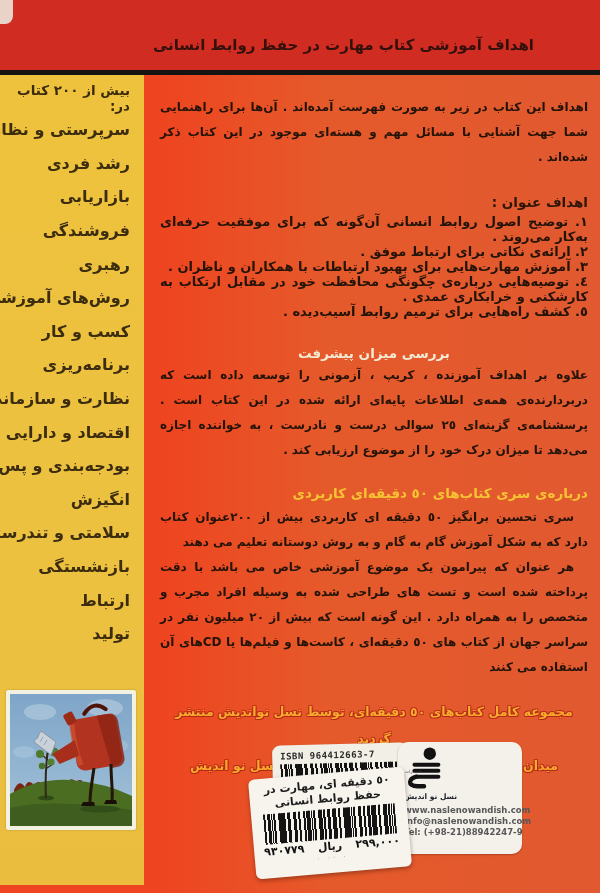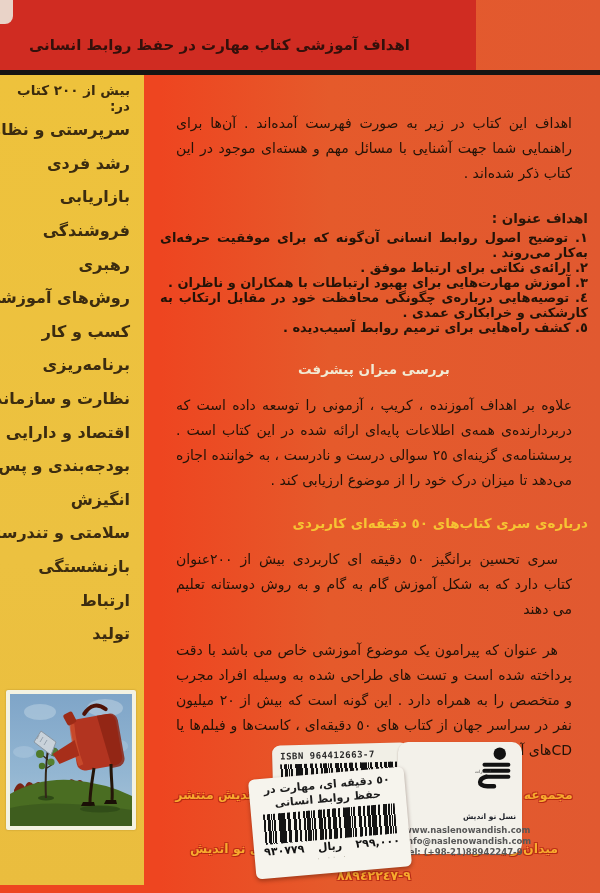--- a/index.html
+++ b/index.html
@@ -3,21 +3,21 @@
 <meta charset="utf-8">
 <style>
   html,body{margin:0;padding:0;background:#555;}
   *{box-sizing:border-box;}
   .cover{
     position:relative;width:600px;height:893px;overflow:hidden;
     font-family:"DejaVu Sans",sans-serif;
     background:linear-gradient(90deg,#ee4520 0px,#ee4520 160px,#e55a2b 330px,#e15930 100%);
   }
   
-  .topband{position:absolute;left:0;top:0;width:476px;height:70px;background:#d02c22;}
+  .topband{position:absolute;left:0;top:0;width:600px;height:70px;background:#d02c22;}
   .topband .title{
     position:absolute;right:66px;top:36px;font-size:15px;font-weight:bold;color:#34100b;
     letter-spacing:.2px;white-space:nowrap;
   }
   .notch{position:absolute;left:0;top:0;width:13px;height:24px;background:#ebe5da;border-bottom-right-radius:8px;opacity:.9;}
   .blackline{position:absolute;left:0;top:70px;width:600px;height:5px;background:#161413;}
   
   .sidebar{
     position:absolute;left:0;top:75px;width:144px;height:810px;
     background:linear-gradient(180deg,#eec23c,#ecc140 60%,#eabd3e);
@@ -31,21 +31,21 @@
     height:33.6px;display:flex;align-items:center;justify-content:flex-start;
     padding:0 10px 0 4px;font-size:16px;font-weight:bold;color:#3c2c10;white-space:nowrap;
   }
   .art{
     position:absolute;left:6px;top:690px;width:130px;height:140px;
     background:#f3f2e2;padding:4px;border-radius:2px;box-shadow:0 0 2px rgba(90,60,0,.35);
   }
   .art svg{display:block;}
   
   .content{position:absolute;left:160px;top:95px;width:428px;color:#241307;}
-  .content p{margin:16px;font-size:14px;font-weight:normal;line-height:25px;text-align:justify;}
+  .content p{margin:0;font-size:12px;font-weight:bold;line-height:25px;text-align:justify;}
   .intro{margin-bottom:24px !important;}
   .h-goals{font-size:13.5px;font-weight:bold;margin-bottom:4px;color:#2d1608;}
   .goal{font-size:13px;font-weight:bold;line-height:15px;text-align:justify;}
   .goals-wrap{margin-bottom:26px;}
   .h-progress{font-size:13.5px;font-weight:bold;color:#f2ead3;margin-bottom:2px;text-align:center;}
   .progress-p{margin-bottom:22px !important;}
   .h-series{font-size:13.5px;font-weight:bold;color:#f6c433;margin-bottom:4px;}
   .series-p1{text-indent:14px;}
   .series-p2{text-indent:14px;}
   .publines{margin-top:18px;text-align:center;}
@@ -66,21 +66,21 @@
     background:
       repeating-linear-gradient(90deg,#141414 0 2px,transparent 2px 5px),
       repeating-linear-gradient(90deg,#141414 0 1px,transparent 1px 8px),
       repeating-linear-gradient(90deg,transparent 0 4px,#141414 4px 7px,transparent 7px 13px);
   }
   .pub-card{
     position:absolute;left:398px;top:742px;width:124px;height:112px;
     background:#f3f1ea;border-radius:10px;padding:5px 6px;z-index:1;
     box-shadow:0 1px 2px rgba(60,20,0,.3);
   }
-  .logo-wrap{display:flex;flex-direction:column;align-items:flex-end;gap:20px;}
+  .logo-wrap{display:flex;flex-direction:column;align-items:flex-start;}
   .pub-name{font-size:7.5px;font-weight:bold;color:#20242c;margin-top:1px;}
   .pub-lines{margin-top:4px;direction:ltr;text-align:left;}
   .pub-line{font-size:8.5px;font-weight:bold;color:#575757;line-height:11px;white-space:nowrap;}
   .price-sticker{
     position:absolute;left:252px;top:773px;width:156px;height:100px;
     background:#f6f4ed;border-radius:6px;transform:rotate(-5deg);
     padding:5px 8px 0 8px;z-index:3;box-shadow:0 2px 4px rgba(50,15,0,.4);
   }
   .sticker-line{font-size:11px;font-weight:bold;color:#1d1d1d;text-align:center;line-height:14px;white-space:nowrap;}
   .barcode.small{height:30px;margin:3px 4px 0 4px;}

